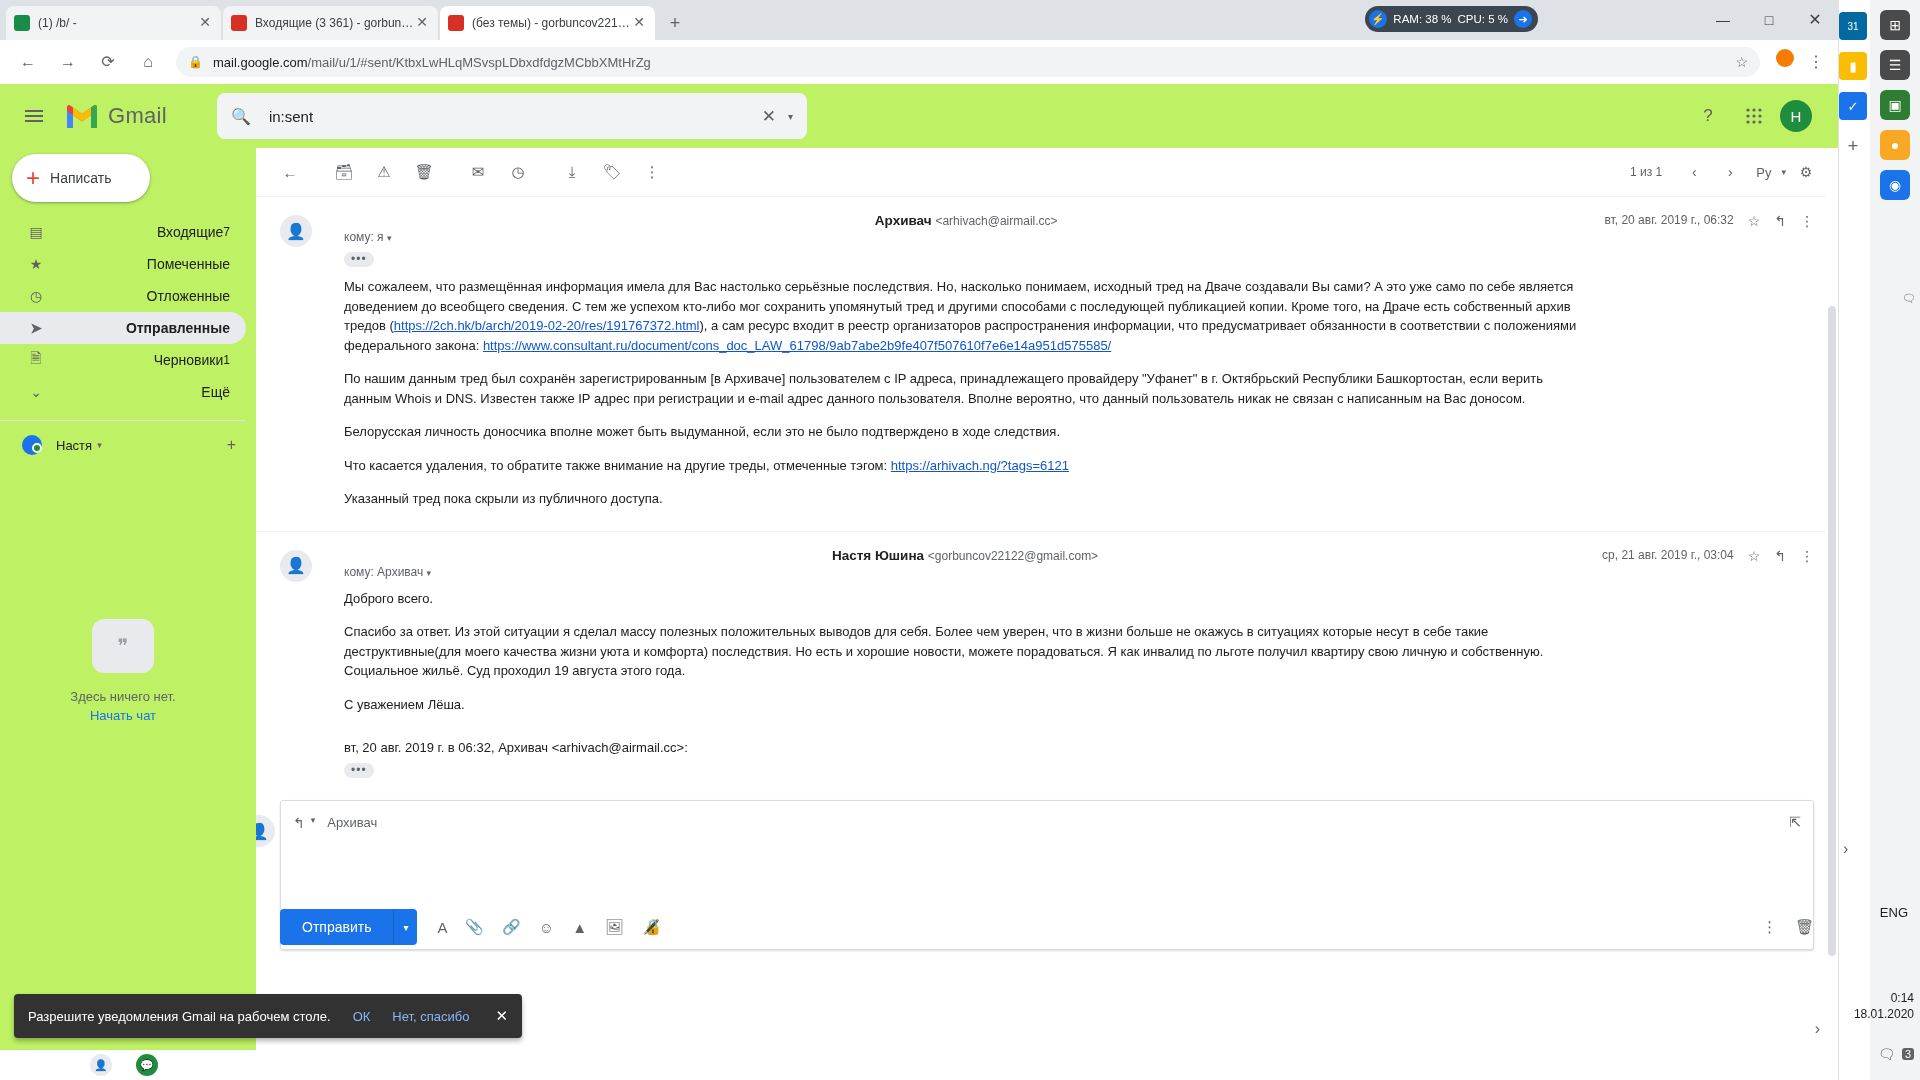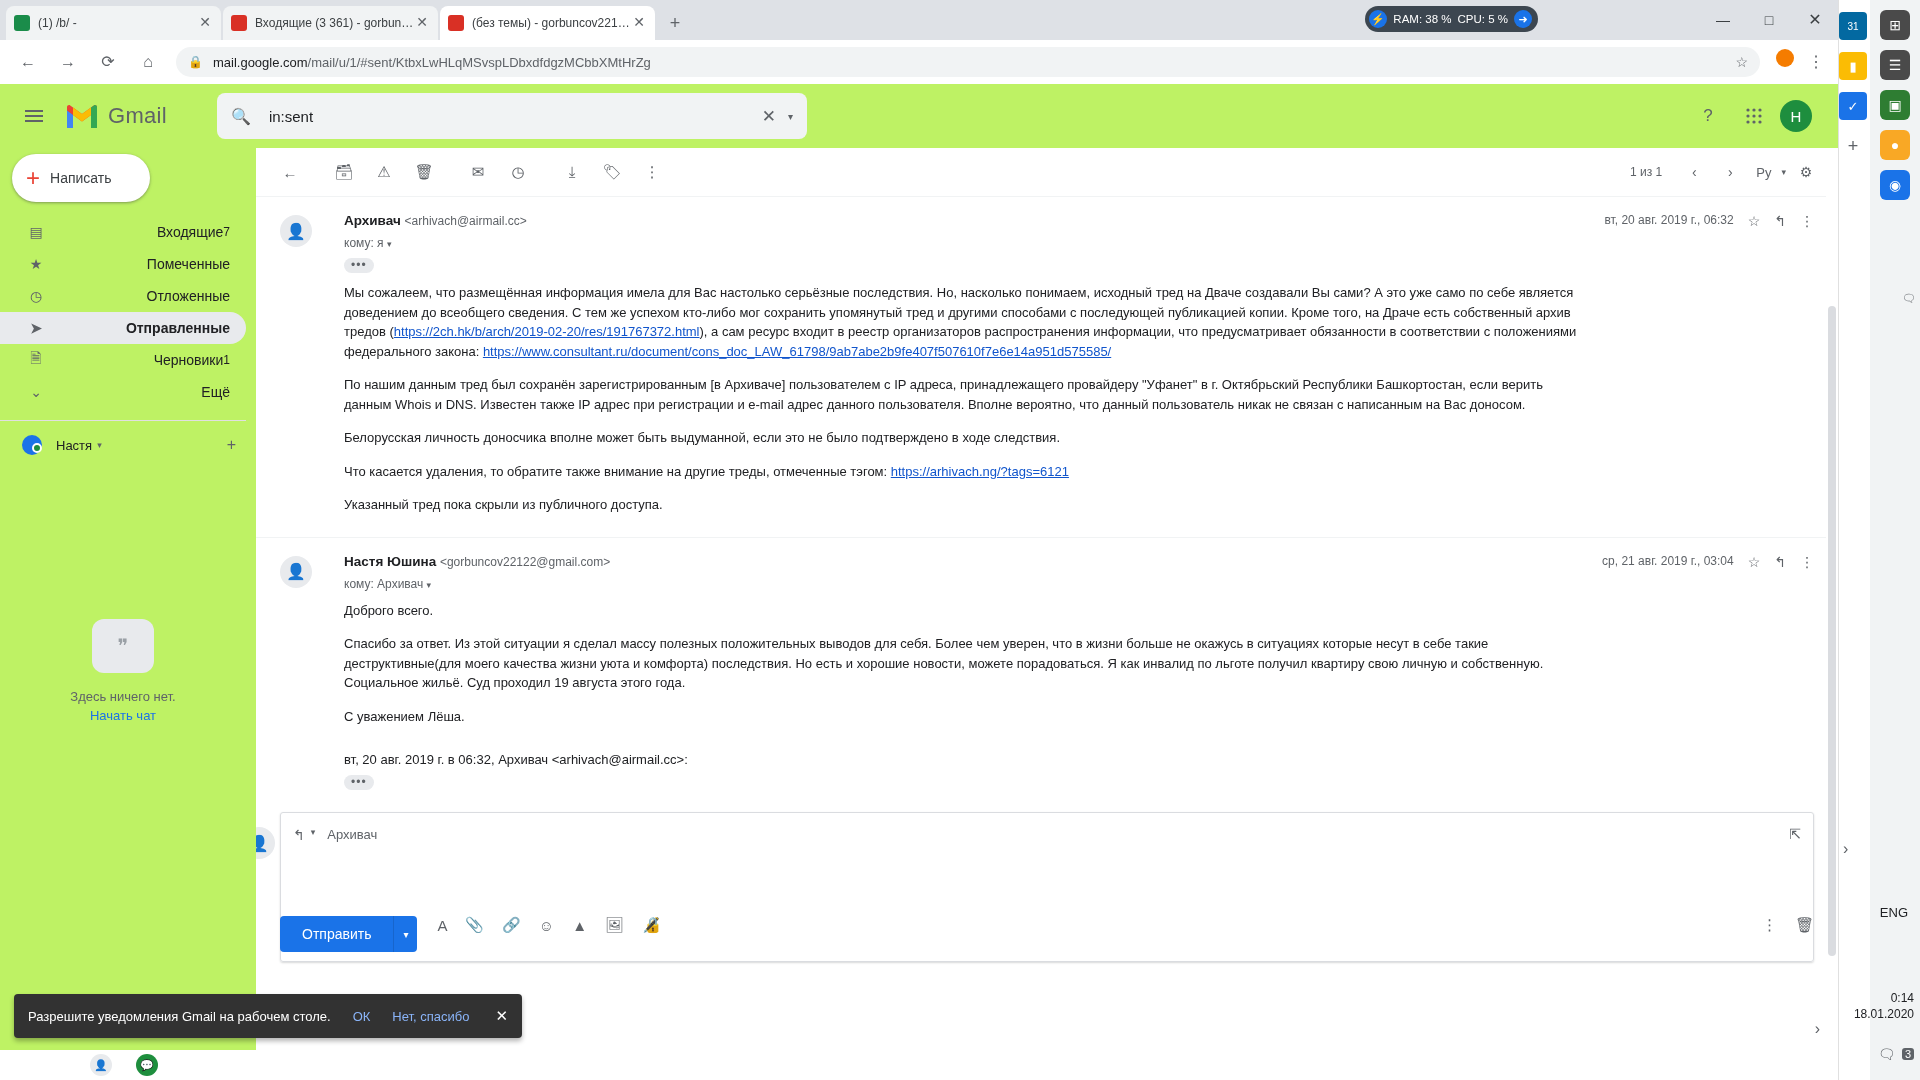--- a/index.html
+++ b/index.html
@@ -110,43 +110,43 @@
   .pager .pcount { margin-right:12px; }
   .pager .parrow { width:32px; height:32px; display:flex; align-items:center; justify-content:center; font-size:14px; }
   .pager .plang { font-size:13px; margin:0 6px; }
 
   .thread { padding:0 0 0 0; position:relative; height:884px; overflow:hidden; }
   .msg { padding:16px 24px 8px 24px; position:relative; }
   .msgsep { border-top:1px solid #f1f3f4; }
   .msghead { display:flex; align-items:flex-start; }
   .mavatar { width:32px; height:32px; border-radius:50%; background:#e8eaed; color:#9aa0a6; display:flex; align-items:center; justify-content:center; font-size:16px; flex:none; margin-top:2px; }
   .mbody { margin-left:32px; flex:1; min-width:0; }
-  .mfrom { font-size:13.5px; color:#202124; }
+  .mfrom { font-size:13.5px; color:#202124;text-align:center; }
   .mfrom b { font-weight:bold; }
   .mfrom span.addr { color:#5f6368; font-size:12px; }
-  .mto { font-size:12px; color:#5f6368; margin-top:8px; }
+  .mto { font-size:12px; color:#5f6368; margin-top:2px; }
   .mto .caret { font-size:9px; }
   .mmeta { display:flex; align-items:flex-start; gap:14px; color:#5f6368; font-size:12px; margin-left:16px; flex:none; }
   .mmeta .mi { font-size:14px; }
   .dots3 { display:inline-block; background:#e8eaed; border-radius:9px; padding:1px 7px; color:#5f6368; font-size:12px; line-height:13px; margin-top:8px; letter-spacing:1px; }
   .mtext { font-size:13px; color:#202124; line-height:1.5; margin-top:10px; }
   .mtext p { margin:0 0 14px 0; }
   .mtext a { color:#1155cc; }
   .quote { font-size:13px; color:#202124; margin-top:26px; }
 
   .replybox {
     margin:14px 24px 0 24px; border:1px solid #dadce0; border-radius:3px;
     box-shadow:0 1px 2px rgba(60,64,67,.2); height:150px; position:relative; display:flex;
   }
   .rbavatar { width:32px; height:32px; border-radius:50%; background:#e8eaed; color:#9aa0a6; display:flex; align-items:center; justify-content:center; font-size:16px; position:absolute; left:-38px; top:14px; }
   .rbleft { padding:14px 12px; display:flex; align-items:flex-start; color:#5f6368; font-size:14px; gap:6px; }
   .rbto { padding-top:14px; font-size:13px; color:#5f6368; }
   .rbexpand { position:absolute; right:12px; top:13px; color:#5f6368; font-size:14px; }
 
-  .sendrow { position:absolute; left:24px; right:24px; bottom:0; height:46px; display:flex; align-items:flex-start; }
+  .sendrow { position:absolute; left:24px; right:24px; bottom:0; height:46px; display:flex; align-items:center; }
   .sendbtn { height:36px; background:#1a73e8; color:#fff; border-radius:4px 0 0 4px; display:flex; align-items:center; padding:0 22px; font-size:14px; }
   .sendcaret { height:36px; background:#1a73e8; color:#fff; border-radius:0 4px 4px 0; display:flex; align-items:center; padding:0 9px; font-size:10px; border-left:1px solid #1765cc; }
   .ftools { display:flex; align-items:center; gap:18px; margin-left:20px; color:#5f6368; font-size:15px; }
   .fright { margin-left:auto; display:flex; align-items:center; gap:18px; color:#5f6368; font-size:15px; }
 
   .scrollbar { position:absolute; right:0; top:0; width:12px; height:884px; background:#fff; }
   .scrollthumb { position:absolute; right:2px; top:110px; width:8px; height:650px; background:#dadce0; border-radius:4px; }
 
   .toast {
     position:absolute; left:14px; bottom:42px; height:44px; background:#323232; color:#fff;

